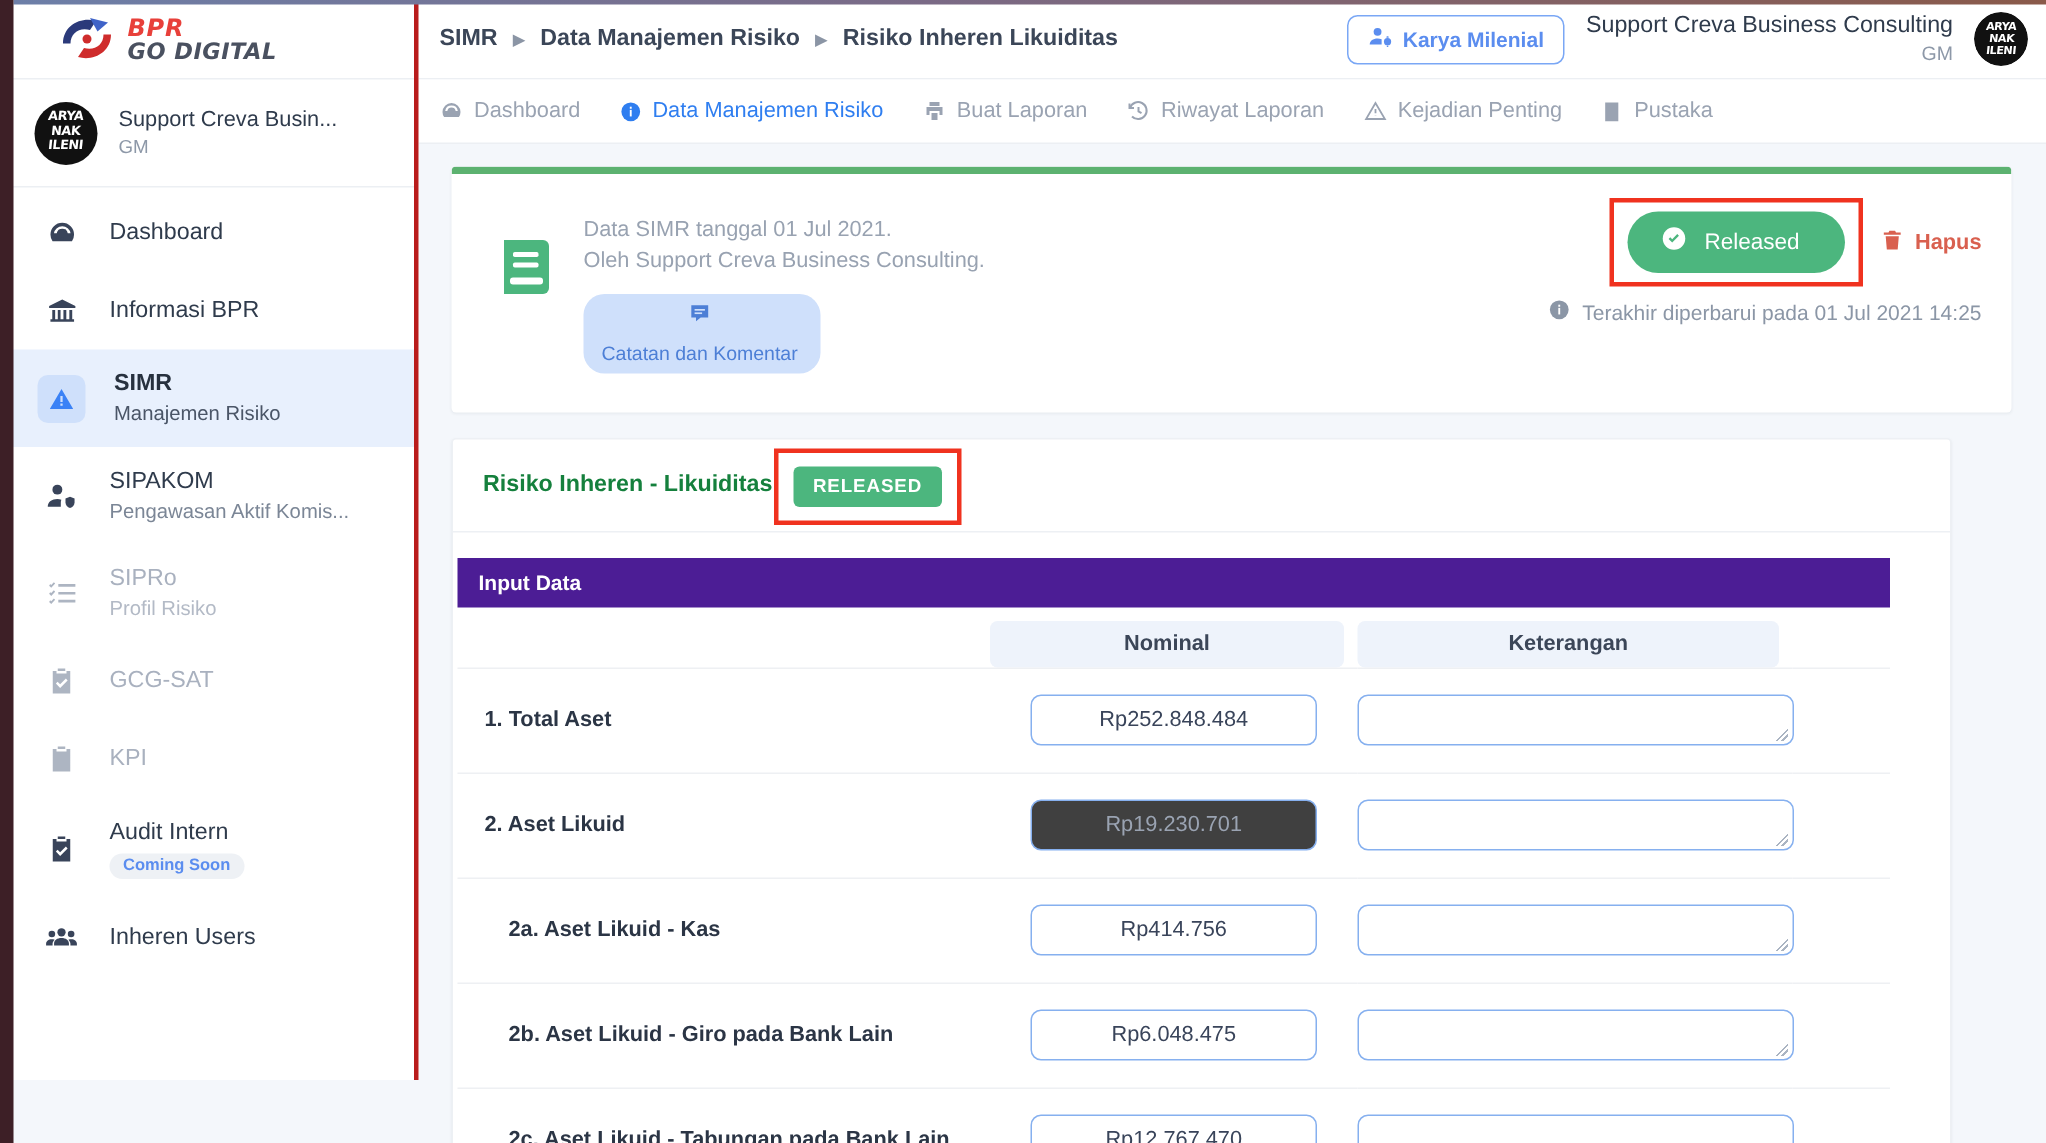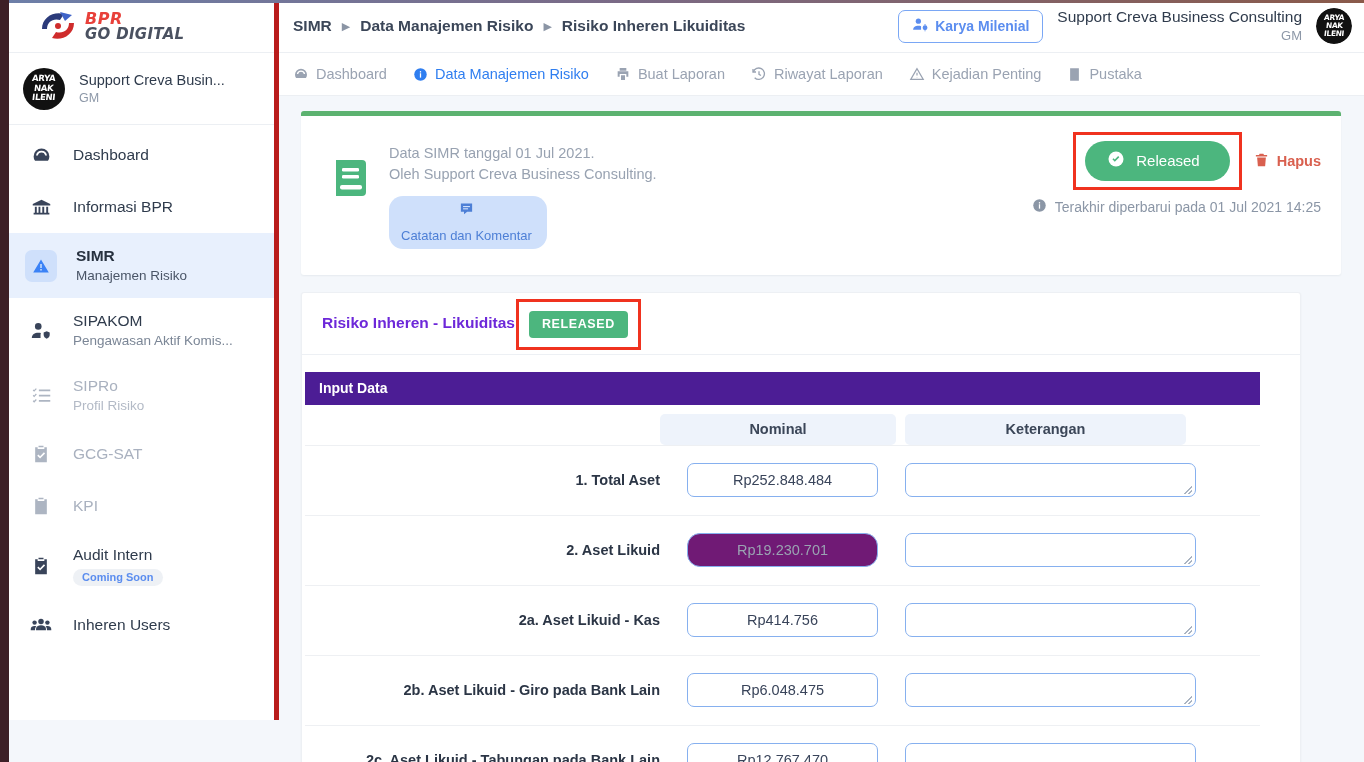--- a/index.html
+++ b/index.html
@@ -17,21 +17,21 @@
   }
   .top-hairline {
     position: absolute; left: 9px; top: 0; width: 1355px; height: 3px;
     background: linear-gradient(90deg,#6d7fa8 0%, #7a6a86 45%, #8a5a4a 100%);
     z-index: 55;
   }
 
   
   .sidebar {
     width: 279px; height: 720px; background: #ffffff;
-    border-right: 5px solid #b91c1c; flex: 0 0 279px;
+    border-right: 3px solid #b91c1c; flex: 0 0 279px;
     position: relative; z-index: 20;
   }
   .logo-wrap {
     height: 53px; display: flex; align-items: center; padding-left: 38px;
     border-bottom: 1px solid #eceff3;
   }
   .logo { display:flex; align-items:center; gap:7px; }
   .logo-mark { width: 40px; height: 34px; position: relative; flex: 0 0 40px; }
   .logo-text { line-height: 1; }
   .logo-bpr {
@@ -166,21 +166,21 @@
 
   .card2 {
     background: #fff; margin-top: 17px; width: 1000px;
     border: 1px solid #edf0f4; border-radius: 3px;
     box-shadow: 0 1px 2px rgba(16,30,54,.05);
   }
   .sec-head {
     display: flex; align-items: center; gap: 0; padding: 16px 20px 17px;
     border-bottom: 1px solid #edf0f4; height: 62px;
   }
-  .sec-title { font-size: 15.5px; font-weight: bold; color: #6d28d9; text-align: center; }
+  .sec-title { font-size: 15.5px; font-weight: bold; color: #15803d; text-align: center; }
   .released-badge-hl {
     border: 3px solid #f0321f; padding: 9px 10px; margin-left: 1px;
     position: relative; top: 1px; background: #fff;
   }
   .badge-released {
     background: #4cb67e; color: #fff; font-size: 12.5px; font-weight: bold;
     letter-spacing: .6px; border-radius: 4px; padding: 6px 13px 7px;
     display: inline-block;
   }
 
@@ -196,29 +196,29 @@
   }
   .col-head td { padding: 9px 0 0; }
   .ch-pill {
     background: #eef3fb; border-radius: 5px; text-align: center;
     font-size: 14.5px; font-weight: bold; color: #3b4658; padding: 7px 0 8px;
   }
   .col-head td.chpad { padding-right: 9px; }
   .row { border-top: 1px solid #eef0f3; }
   .row td { padding: 17px 0 18px; vertical-align: middle; }
   .row td.lbl {
-    font-size: 14.5px; font-weight: bold; color: #2b3545; padding-left: 18px; text-align: right;
+    font-size: 14.5px; font-weight: bold; color: #2b3545; padding-left: 18px;
   }
   .row td.lbl.ind { padding-left: 34px; }
   .inp {
     width: 191px; height: 34px; border: 1.3px solid #86b0ef; border-radius: 7px;
     background: #fff; font-size: 14.5px; color: #39445a; text-align: center;
     font-family: "Liberation Sans", sans-serif; display: block; margin: 0 auto;
   }
-  .inp.disabled { background: #701a75; color: #9aa3b2; border-radius: 13px; }
+  .inp.disabled { background: #404040; color: #9aa3b2; }
   .ta {
     width: 291px; height: 34px; border: 1.3px solid #86b0ef; border-radius: 7px;
     background: #fff; display: block; margin: 0 auto; position: relative;
   }
   .ta::after {
     content: ""; position: absolute; right: 3px; bottom: 2px;
     width: 8px; height: 8px;
     background:
       linear-gradient(135deg, transparent 46%, #aab4c2 46%, #aab4c2 58%, transparent 58%),
       linear-gradient(135deg, transparent 70%, #aab4c2 70%, #aab4c2 82%, transparent 82%);

